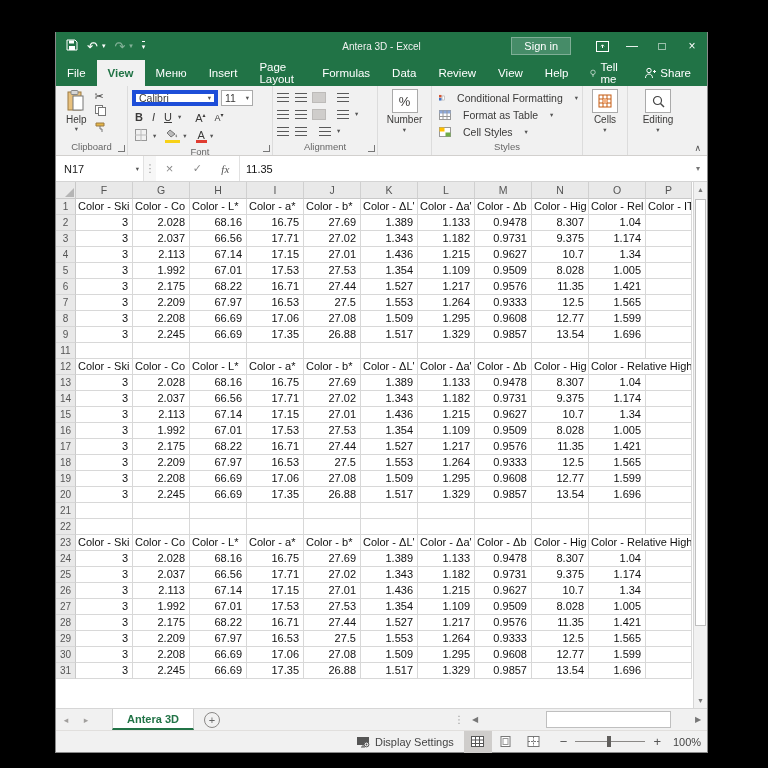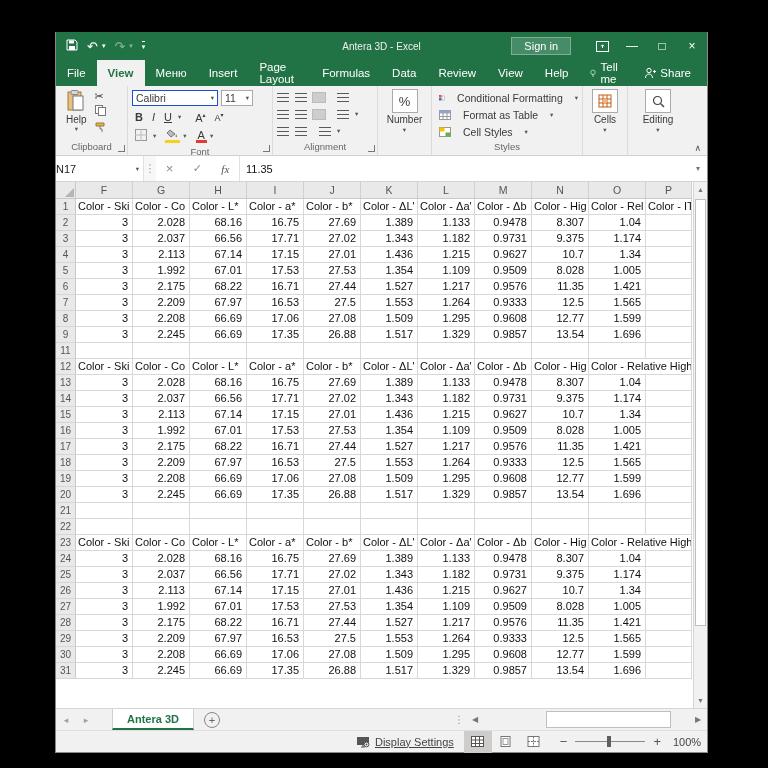--- a/index.html
+++ b/index.html
@@ -30,36 +30,36 @@
   .rgroup { border-right:1px solid #dcdcdc; display:flex; flex-direction:column; flex:none; position:relative; }
   .rg-body { flex:1; display:flex; padding:3px 4px 0 4px; }
   .rg-label { height:15px; font-size:9.5px; color:#666; text-align:center; line-height:14px; }
   .launcher { position:absolute; right:2px; bottom:3px; width:7px; height:7px; border-right:1px solid #777; border-bottom:1px solid #777; cursor:pointer; }
   .bigbtn { display:flex; flex-direction:column; align-items:center; font-size:10px; padding:1px 6px; cursor:pointer; }
   .bigbtn .cap { margin-top:2px; }
   .ddv { font-size:6.5px; color:#555; }
   .minicol { display:flex; flex-direction:column; gap:3px; padding:2px 2px; font-size:11px; }
   .mini { cursor:pointer; line-height:11px; }
   .fontrow { display:flex; align-items:center; gap:3px; height:18px; }
-  .fname { width:86px; height:16px; background:#fff; border:1px solid #1d4ed8; font-size:10.5px; padding:0 3px; display:flex; align-items:center; justify-content:space-between; cursor:pointer; }
+  .fname { width:86px; height:16px; background:#fff; border:4px solid #1d4ed8; font-size:10.5px; padding:0 3px; display:flex; align-items:center; justify-content:space-between; cursor:pointer; }
   .fsize { width:32px; height:16px; background:#fff; border:1px solid #aaa; font-size:10.5px; padding:0 3px; display:flex; align-items:center; justify-content:space-between; cursor:pointer; }
   .fbtn { font-size:11px; padding:0 3px; cursor:pointer; }
   .b{font-weight:bold} .i{font-style:italic} .u{text-decoration:underline}
   .acolor { border-bottom:3px solid #e03c31; line-height:10px; font-size:11px; padding:0 2px; cursor:pointer;}
   .fillic { border-bottom:3px solid #f7d117; line-height:10px; font-size:10px; padding:0 2px; cursor:pointer;}
   .bars { width:12px; height:9px; background:repeating-linear-gradient(to bottom,#595959 0 1px,transparent 1px 4px); display:inline-block; cursor:pointer; }
   .alrow { display:flex; gap:6px; align-items:center; height:16px; }
   .sel { background:#cfcdcb; outline:1px solid #bdbbb9; }
   .pctbox { width:26px; height:24px; border:1px solid #aaa; background:#fff; display:flex; align-items:center; justify-content:center; font-size:13px; cursor:pointer;}
   .stylerow { display:flex; align-items:center; gap:12px; font-size:10.5px; height:17px; cursor:pointer; white-space:nowrap; }
   .collapse { position:absolute; right:6px; bottom:2px; font-size:9px; color:#555; cursor:pointer; }
 
   
   .fbar { height:26px; background:#f7f7f7; border-bottom:1px solid #d4d4d4; display:flex; align-items:stretch; flex:none; font-size:11px; }
-  .namebox { width:88px; display:flex; align-items:center; color:#222; background:#fff; border-right:1px solid #e1e1e1; justify-content:space-between; cursor:pointer; }
+  .namebox { width:88px; display:flex; align-items:center; padding-left:8px; color:#222; background:#fff; border-right:1px solid #e1e1e1; justify-content:space-between; cursor:pointer; }
   .namebox .ddv{ padding-right:4px; }
   .fbar-dots { width:12px; display:flex; align-items:center; justify-content:center; color:#999; cursor:col-resize; }
   .fbtns { width:84px; display:flex; align-items:center; justify-content:space-around; color:#8a8a8a; border-right:1px solid #e1e1e1; background:#fff; }
   .fx { font-style:italic; font-family:Liberation Serif, serif; color:#555; cursor:pointer; }
   .fval { flex:1; background:#fff; display:flex; align-items:center; padding-left:6px; color:#111; }
   .fexp { width:18px; background:#fff; display:flex; align-items:center; justify-content:center; color:#777; font-size:8px; cursor:pointer; }
 
   
   .gridwrap { flex:1; display:flex; overflow:hidden; background:#fff; }
   .gridmain { flex:1; overflow:hidden; }
@@ -85,21 +85,21 @@
   .snav { width:20px; display:flex; align-items:center; justify-content:center; color:#a19f9d; font-size:9px; cursor:pointer; }
   .stab { background:#fff; color:#217346; font-weight:bold; padding:0 14px; display:flex; align-items:center; border-left:1px solid #d0d0d0; border-right:1px solid #d0d0d0; border-bottom:2px solid #217346; margin-left:16px; cursor:pointer; }
   .addsheet { width:16px; height:16px; border:1px solid #8a8886; border-radius:50%; color:#666; font-size:11px; line-height:14px; text-align:center; align-self:center; margin-left:10px; cursor:pointer; }
   .hs-dots { margin-left:auto; width:14px; display:flex; align-items:center; justify-content:center; color:#999; font-size:10px; cursor:col-resize; }
   .hsarrow { width:18px; display:flex; align-items:center; justify-content:center; color:#777; font-size:8px; background:#f1f1f1; cursor:pointer; }
   .hstrack { width:205px; position:relative; background:#f1f1f1; }
   .hsthumb { position:absolute; top:2px; bottom:2px; left:62px; width:125px; background:#fff; border:1px solid #bfbfbf; cursor:grab; }
 
   
   .statusbar { height:22px; background:#f1f1f1; border-top:1px solid #e1dfdd; display:flex; align-items:center; flex:none; font-size:11px; color:#444; }
-  .dset { margin-left:auto; display:flex; align-items:center; gap:5px; padding:0 10px; cursor:pointer;text-decoration:underline; }
+  .dset { margin-left:auto; display:flex; align-items:center; gap:5px; padding:0 10px; cursor:pointer; }
   .views { display:flex; align-items:stretch; height:22px; }
   .vbtn { width:28px; display:flex; align-items:center; justify-content:center; cursor:pointer; }
   .vbtn.sel { background:#cfcdcb; outline:none; }
   .zoomctl { display:flex; align-items:center; gap:8px; padding:0 12px; }
   .ztrack { width:70px; height:1px; background:#8a8886; position:relative; cursor:pointer; }
   .zthumb { position:absolute; left:45%; top:-5px; width:4px; height:11px; background:#605e5c; cursor:grab; }
   .zsign { font-size:13px; color:#555; cursor:pointer; }
   .zpct { width:34px; text-align:right; padding-right:10px; }
 </style>
 </head>

